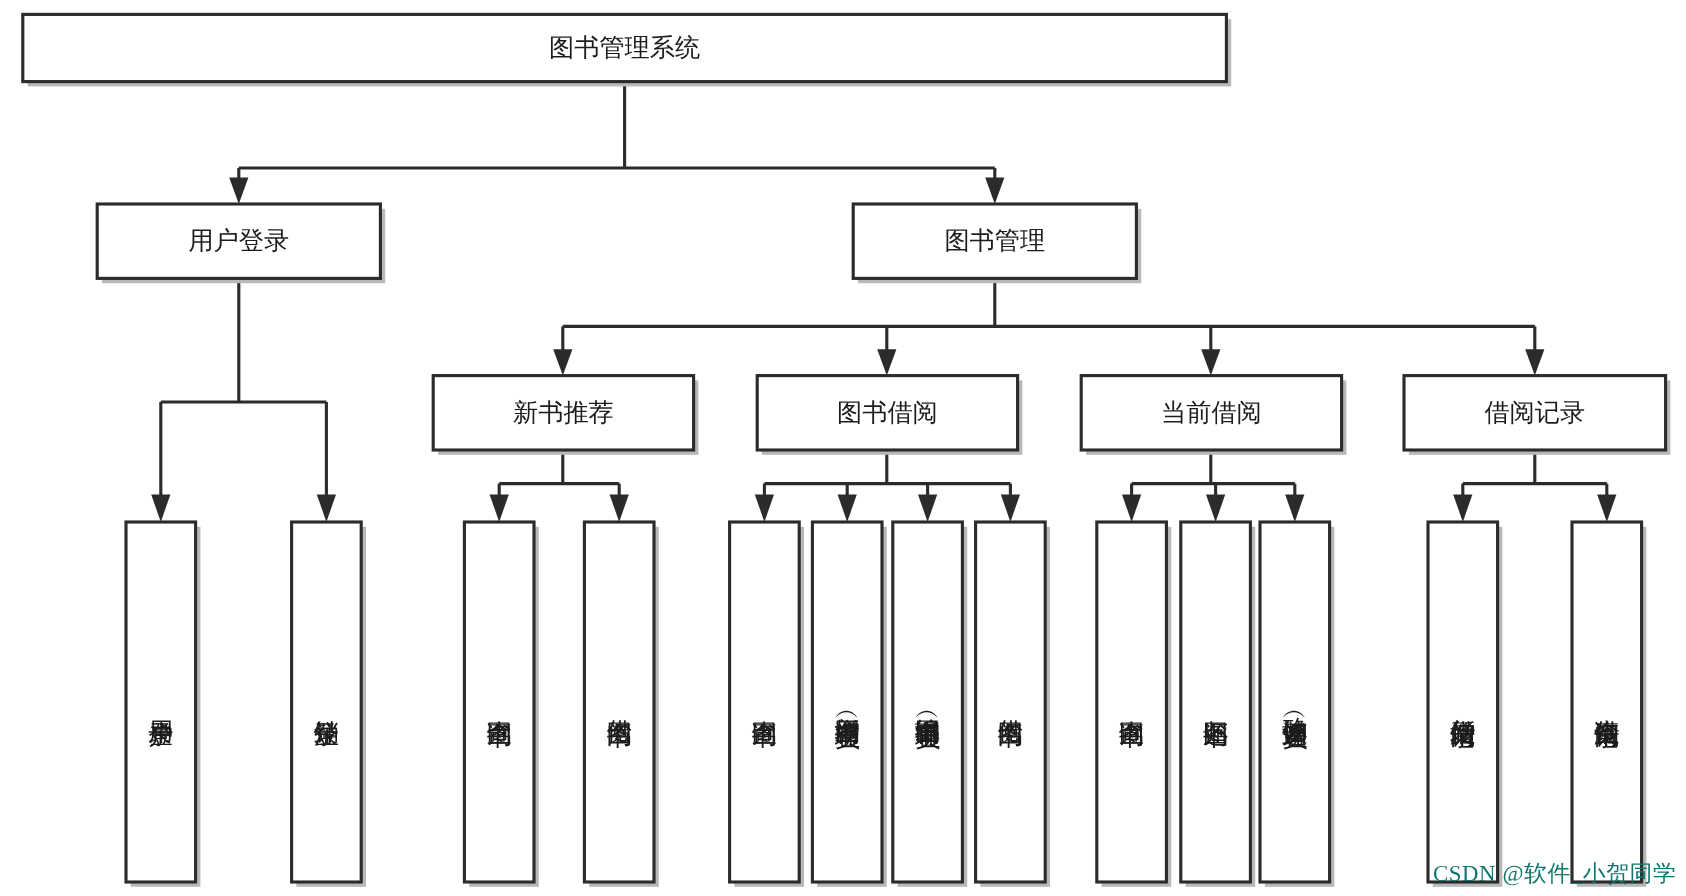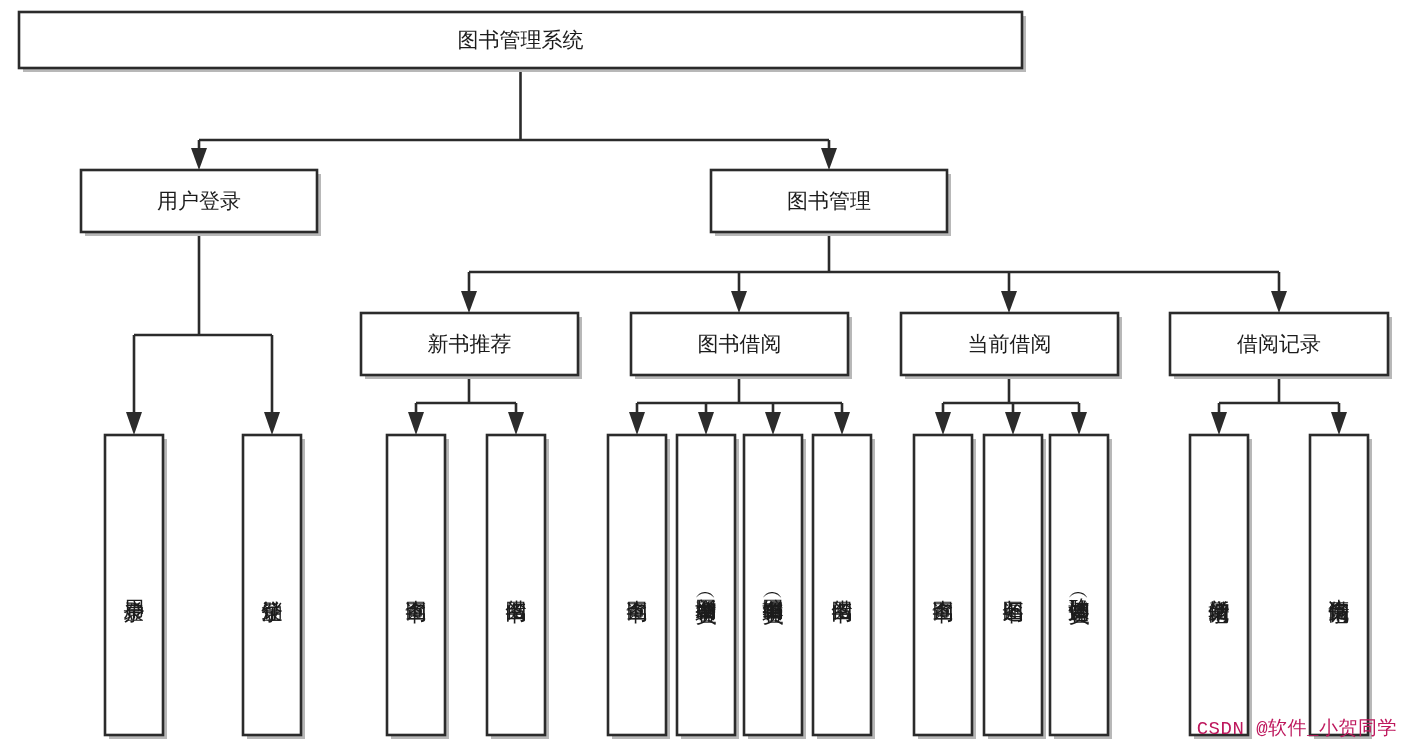--- a/index.html
+++ b/index.html
@@ -63,23 +63,23 @@
     writing-mode: vertical-rl;
     text-orientation: upright;
     letter-spacing: 1px;
     white-space: nowrap;
     pointer-events: none;
   }
   .watermark {
     position: absolute;
     right: 8px;
     bottom: 6px;
-    font-family: Liberation Mono, monospace;
+    font-family: Liberation Serif, serif;
     font-size: 19px;
-    color: #be185d;
+    color: #0f766e;
     letter-spacing: 0.5px;
     white-space: nowrap;
   }
 </style>
 </head>
 <body>
 
 <div id="diagram-root">
 
   <svg class="diagram" viewBox="0 0 1405 747">

